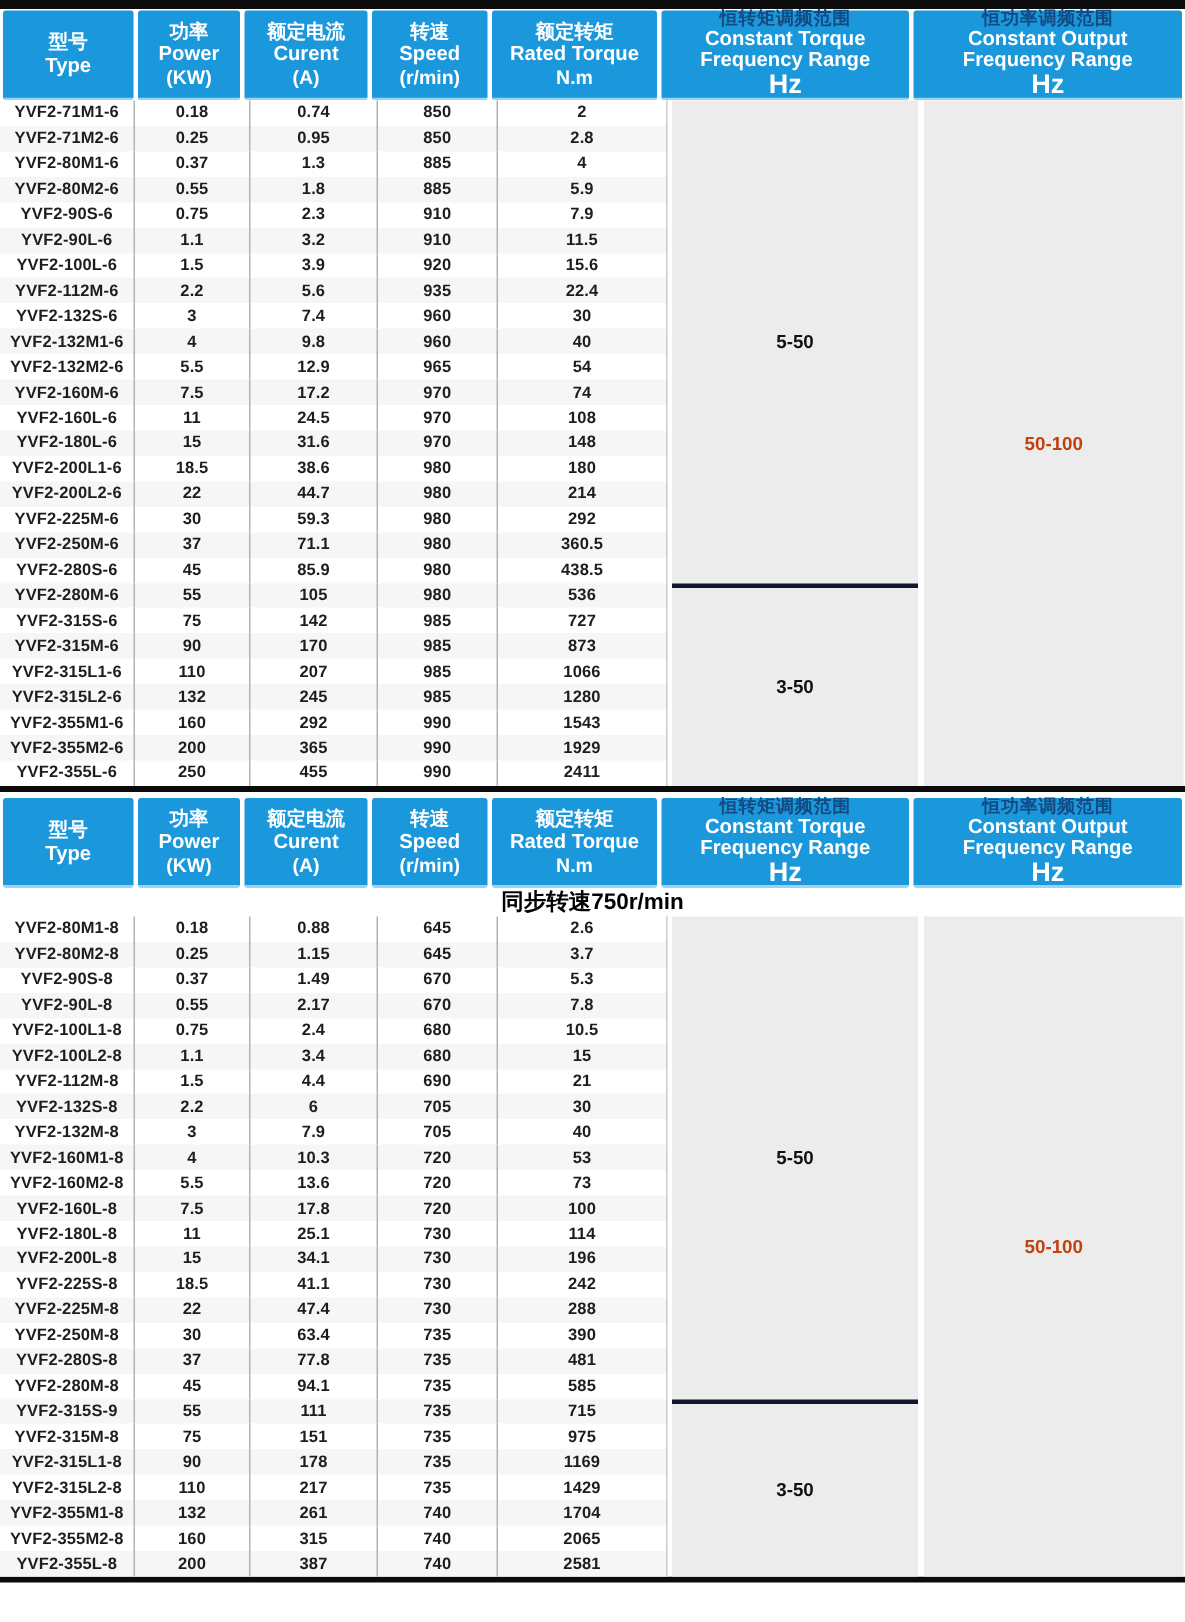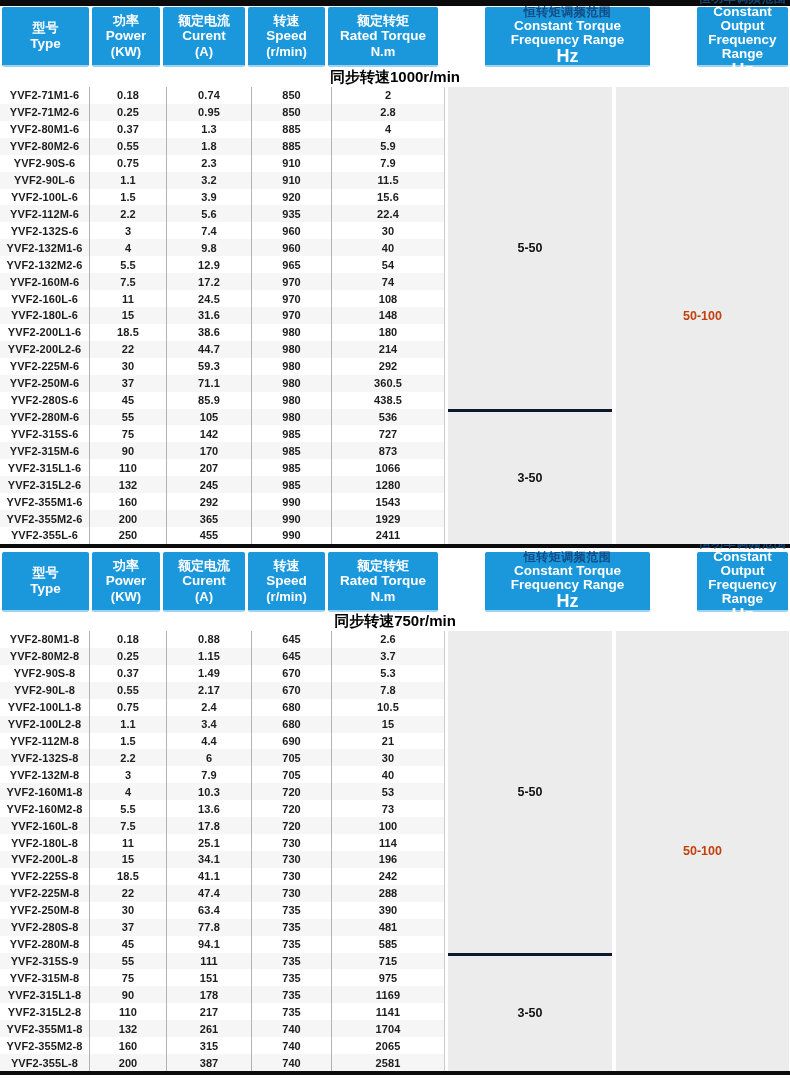--- a/index.html
+++ b/index.html
@@ -10,21 +10,21 @@
   .bottom-bar{height:4px;background:#0b0b0b;}
 
   
   .thead{display:flex;gap:3px;height:61px;padding:1px 2px 0 2px;box-sizing:border-box;background:#fff;align-items:stretch;}
   .th{background:#1b97dc;color:#fff;display:flex;flex-direction:column;justify-content:center;
       align-items:center;text-align:center;border-radius:2px;line-height:1.18;
       border-bottom:2px solid #9ed3f0;box-sizing:border-box;}
   .th .zh{font-size:13px;font-weight:bold;}
   .th .en{font-size:13.5px;font-weight:bold;}
   .th .unit{font-size:13px;font-weight:bold;}
-  .th-wide{line-height:1.05;margin-left:44px;}
+  .th-wide{line-height:1.05;}
   .th-wide .zh{font-size:12px;color:#134a80;letter-spacing:.5px;}
   .th-wide .en{font-size:13.5px;}
   .th-wide .unit{font-size:18px;}
   .w-type{width:87px}.w-power{width:68px}.w-current{width:82px}.w-speed{width:77px}
   .w-torque{width:110px}.w-ct{width:165px}.w-co{flex:1}
 
   
   .subtitle{height:20px;display:flex;align-items:center;justify-content:center;
             font-size:15px;font-weight:bold;color:#000;background:#fff;}
   .t1 .subtitle{height:19px;}
@@ -87,21 +87,20 @@
         <div class="en">Frequency Range</div>
         <div class="unit">Hz</div>
       </div>
       <div class="th th-wide w-co">
         <div class="zh">恒功率调频范围</div>
         <div class="en">Constant Output</div>
         <div class="en">Frequency Range</div>
         <div class="unit">Hz</div>
       </div>
     </div>
-    <div class="subtitle">同步转速1000r/min</div>
     <div class="tbody">
       <div class="rows">
             <div class="row">
               <div class="cell c-type">YVF2-71M1-6</div>
               <div class="cell c-power">0.18</div>
               <div class="cell c-current">0.74</div>
               <div class="cell c-speed">850</div>
               <div class="cell c-torque">2</div>
             </div>
             <div class="row alt">
@@ -489,21 +488,21 @@
               <div class="cell c-power">90</div>
               <div class="cell c-current">178</div>
               <div class="cell c-speed">735</div>
               <div class="cell c-torque">1169</div>
             </div>
             <div class="row">
               <div class="cell c-type">YVF2-315L2-8</div>
               <div class="cell c-power">110</div>
               <div class="cell c-current">217</div>
               <div class="cell c-speed">735</div>
-              <div class="cell c-torque">1141</div>
+              <div class="cell c-torque">1429</div>
             </div>
             <div class="row alt">
               <div class="cell c-type">YVF2-355M1-8</div>
               <div class="cell c-power">132</div>
               <div class="cell c-current">261</div>
               <div class="cell c-speed">740</div>
               <div class="cell c-torque">1704</div>
             </div>
             <div class="row">
               <div class="cell c-type">YVF2-355M2-8</div>

